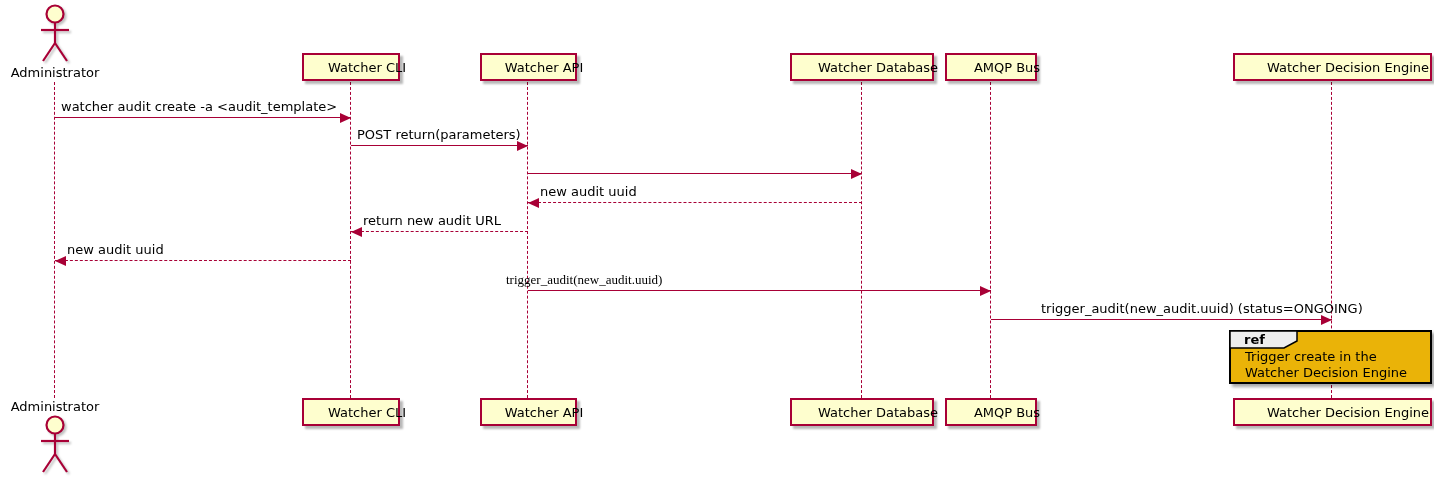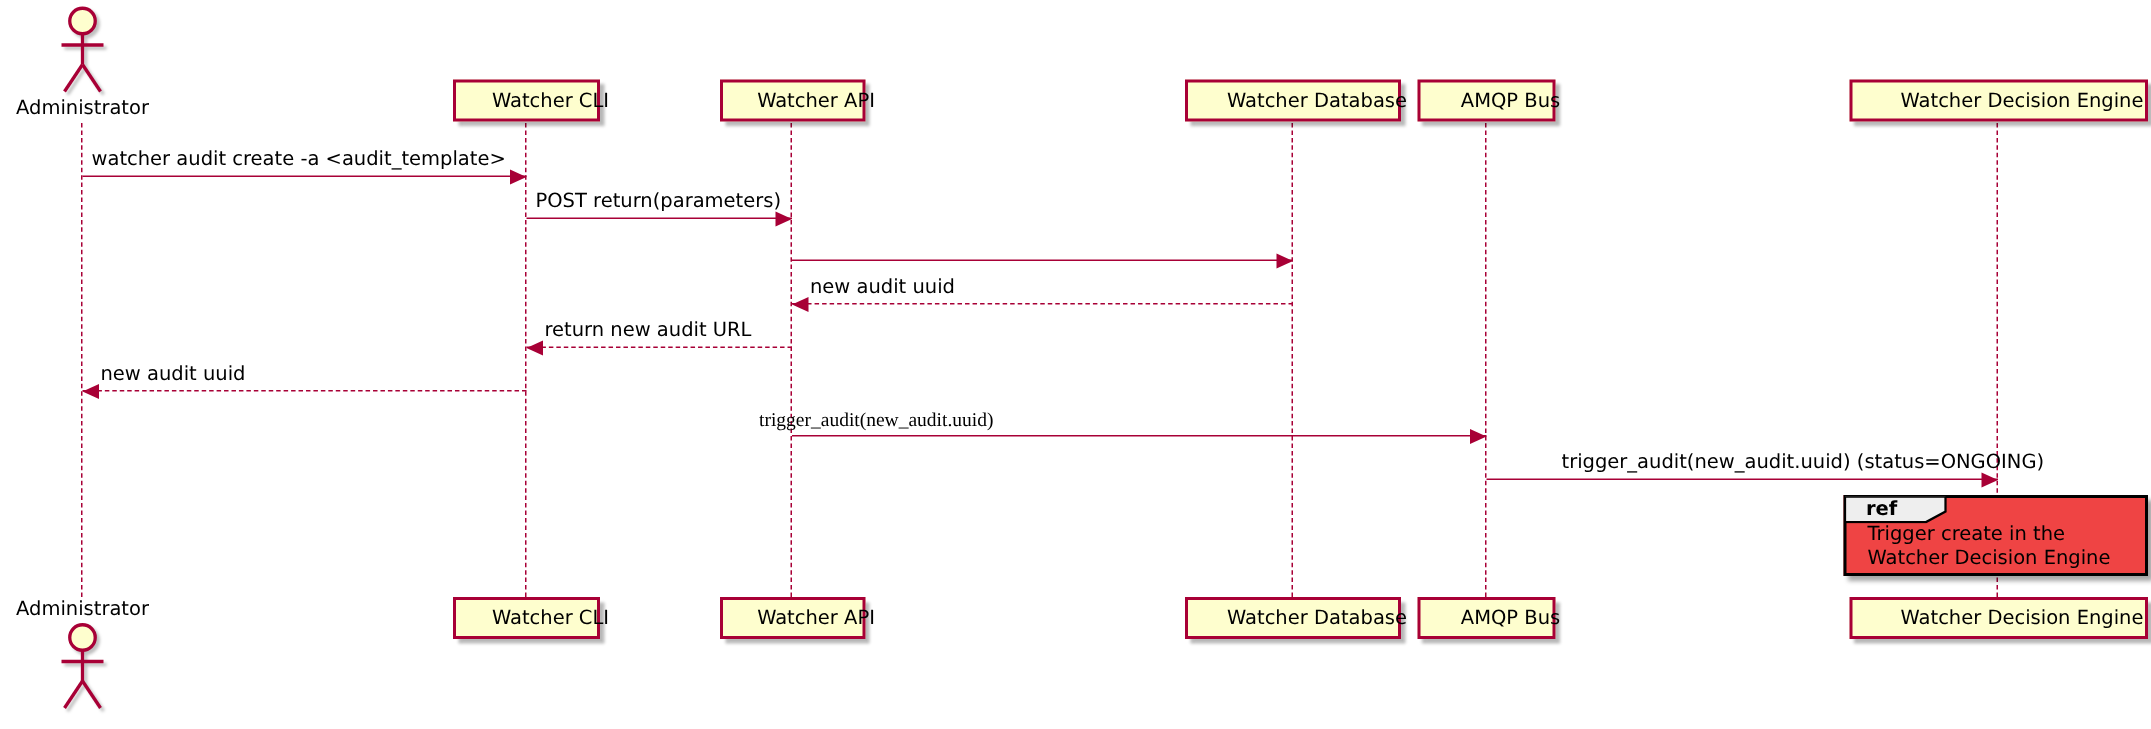--- a/index.html
+++ b/index.html
@@ -18,21 +18,21 @@
   .mline { position:absolute; height:0; border-top:1px solid #A80036; z-index:1; }
   .mline.dashed { border-top-style:dashed; }
   .arr { position:absolute; width:0; height:0; border-top:5px solid transparent; border-bottom:5px solid transparent; z-index:2; }
   .arr-r { border-left:11px solid #A80036; }
   .arr-l { border-right:11px solid #A80036; }
   .mlabel { position:absolute; white-space:nowrap; height:16px; line-height:16px; z-index:2; }
   .alabel { position:absolute; white-space:nowrap; transform:translateX(-50%); z-index:1; }
   .actor-svg { position:absolute; z-index:1; filter:drop-shadow(2px 2px 1px rgba(0,0,0,0.25)); }
   .ref {
     position:absolute; left:1229px; top:330px; width:203px; height:54px;
-    background:#ef4444; border:2px solid #000; box-sizing:border-box;
+    background:#eab308; border:2px solid #000; box-sizing:border-box;
     box-shadow:3px 3px 3px rgba(0,0,0,0.35); z-index:3;
   }
   .ref-tag-svg { position:absolute; left:-1px; top:-1px; }
   .ref-tag-text { position:absolute; left:13px; top:-1px; font-weight:bold; font-size:13px; line-height:17px; z-index:4; }
   .ref-body { position:absolute; left:14px; top:17px; line-height:16px; }
 </style>
 </head>
 <body>
 
 <div class="diagram" id="layer">

